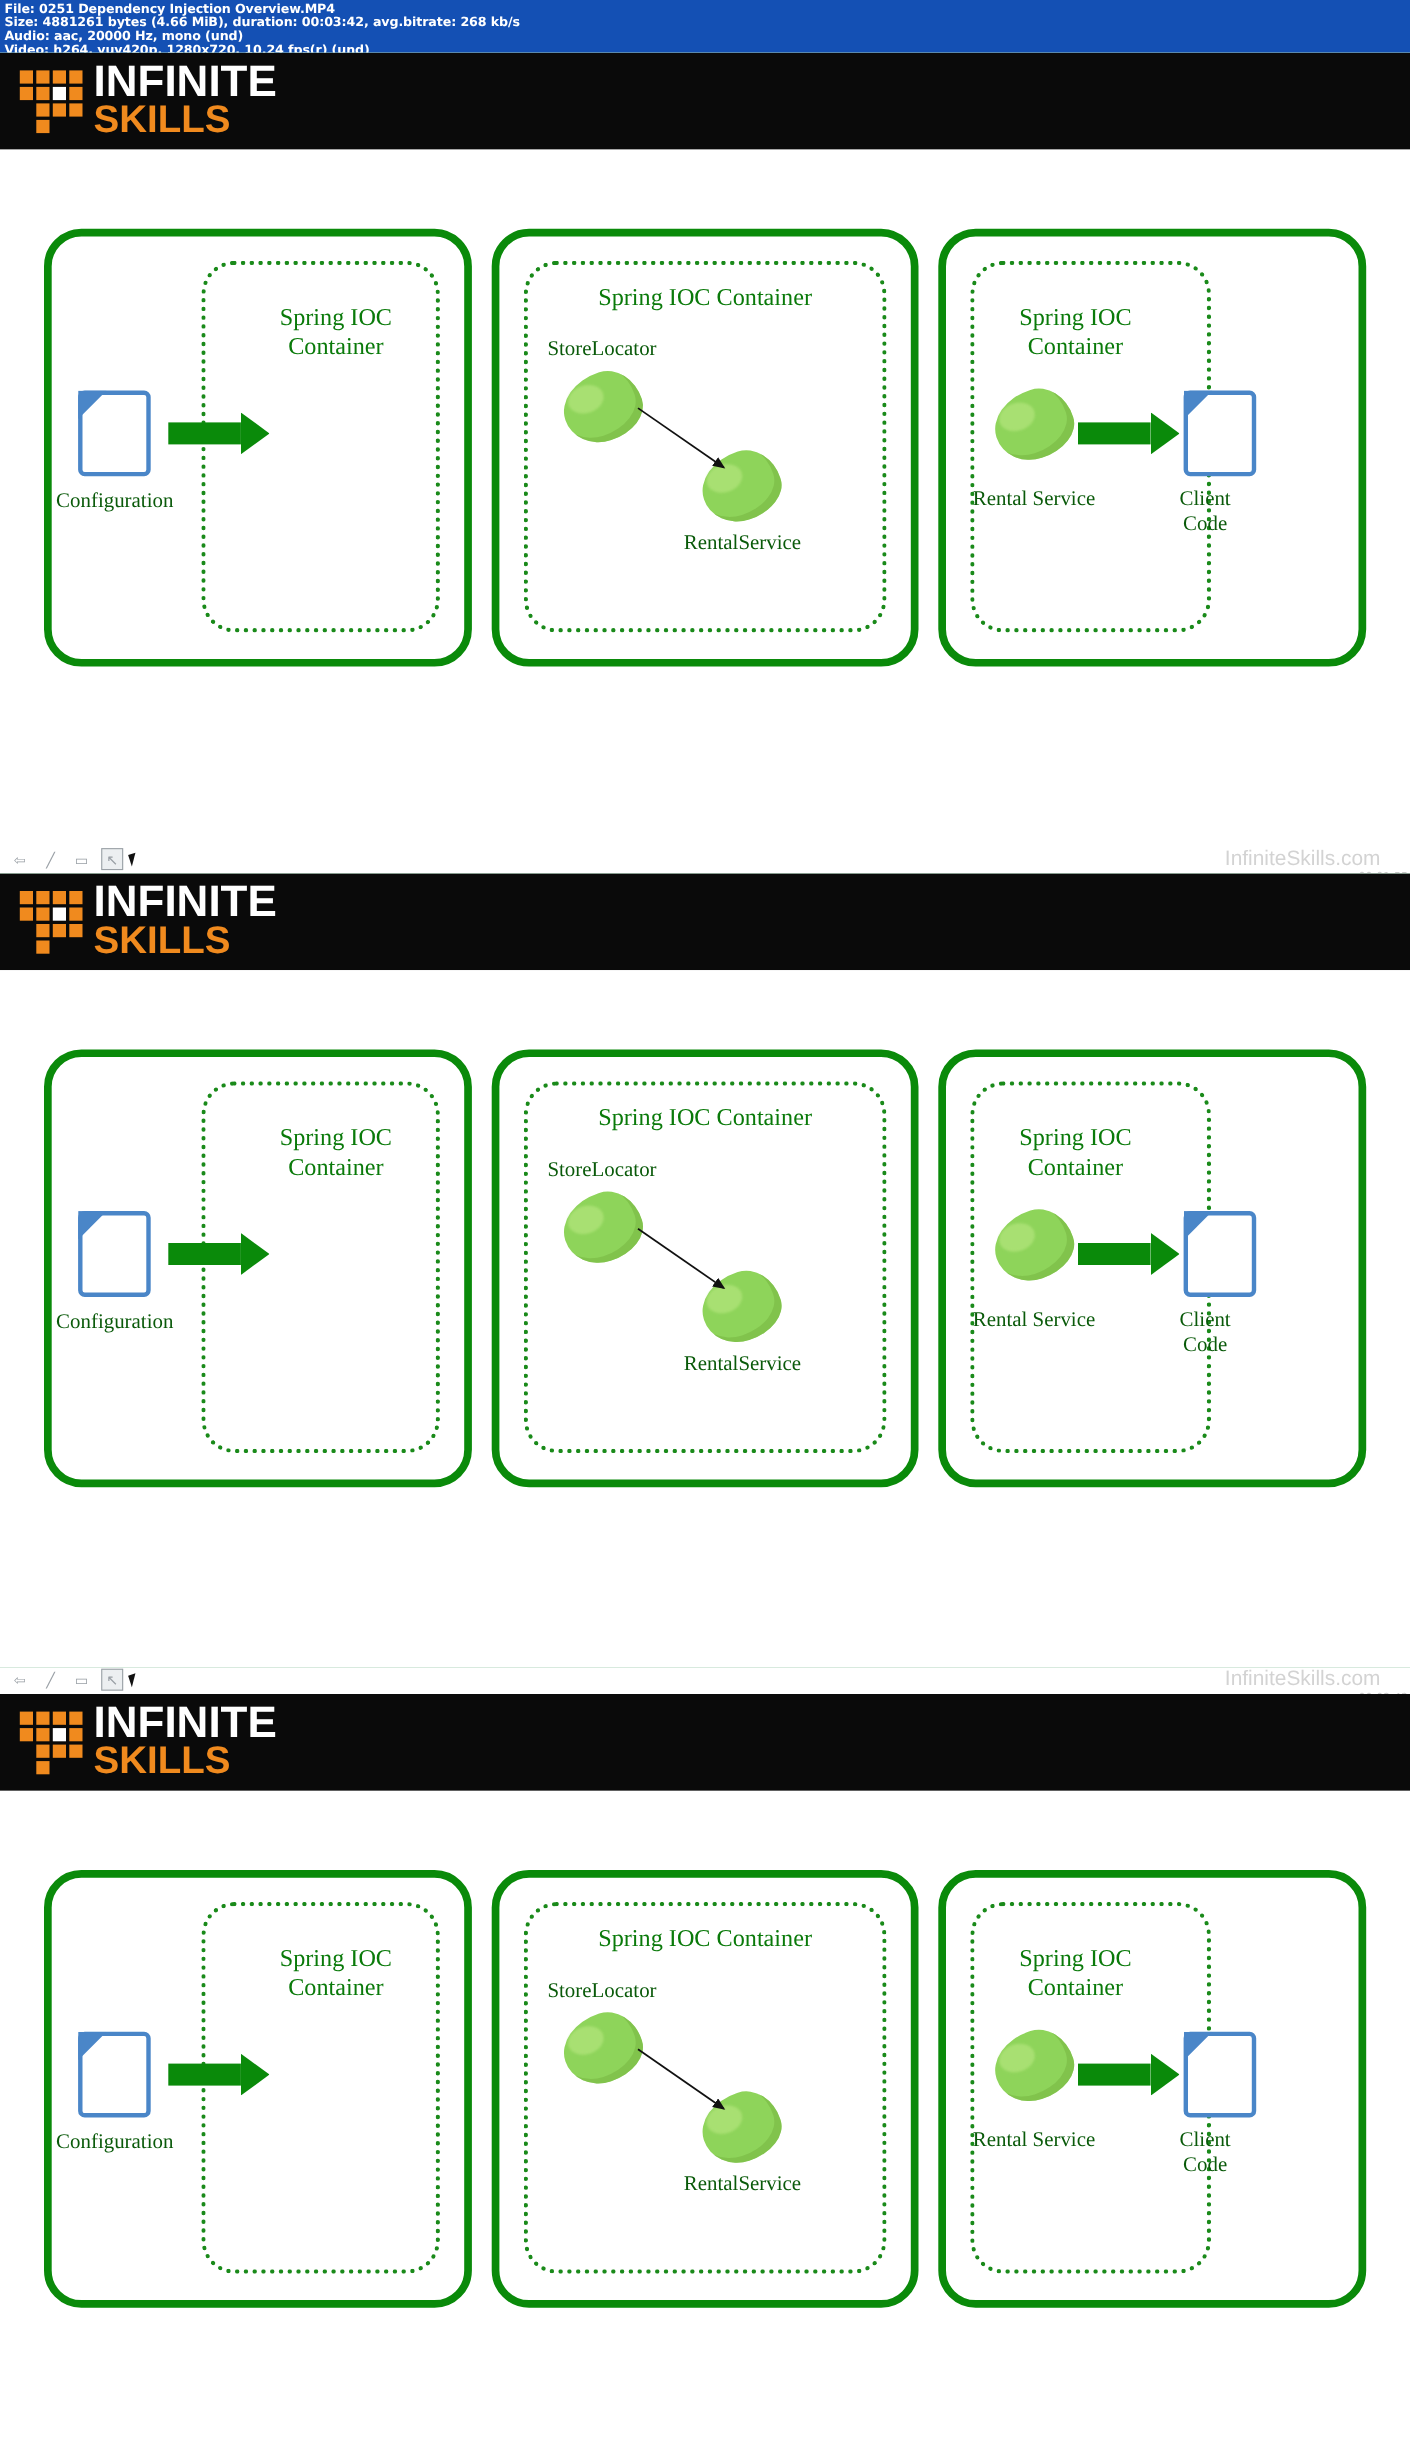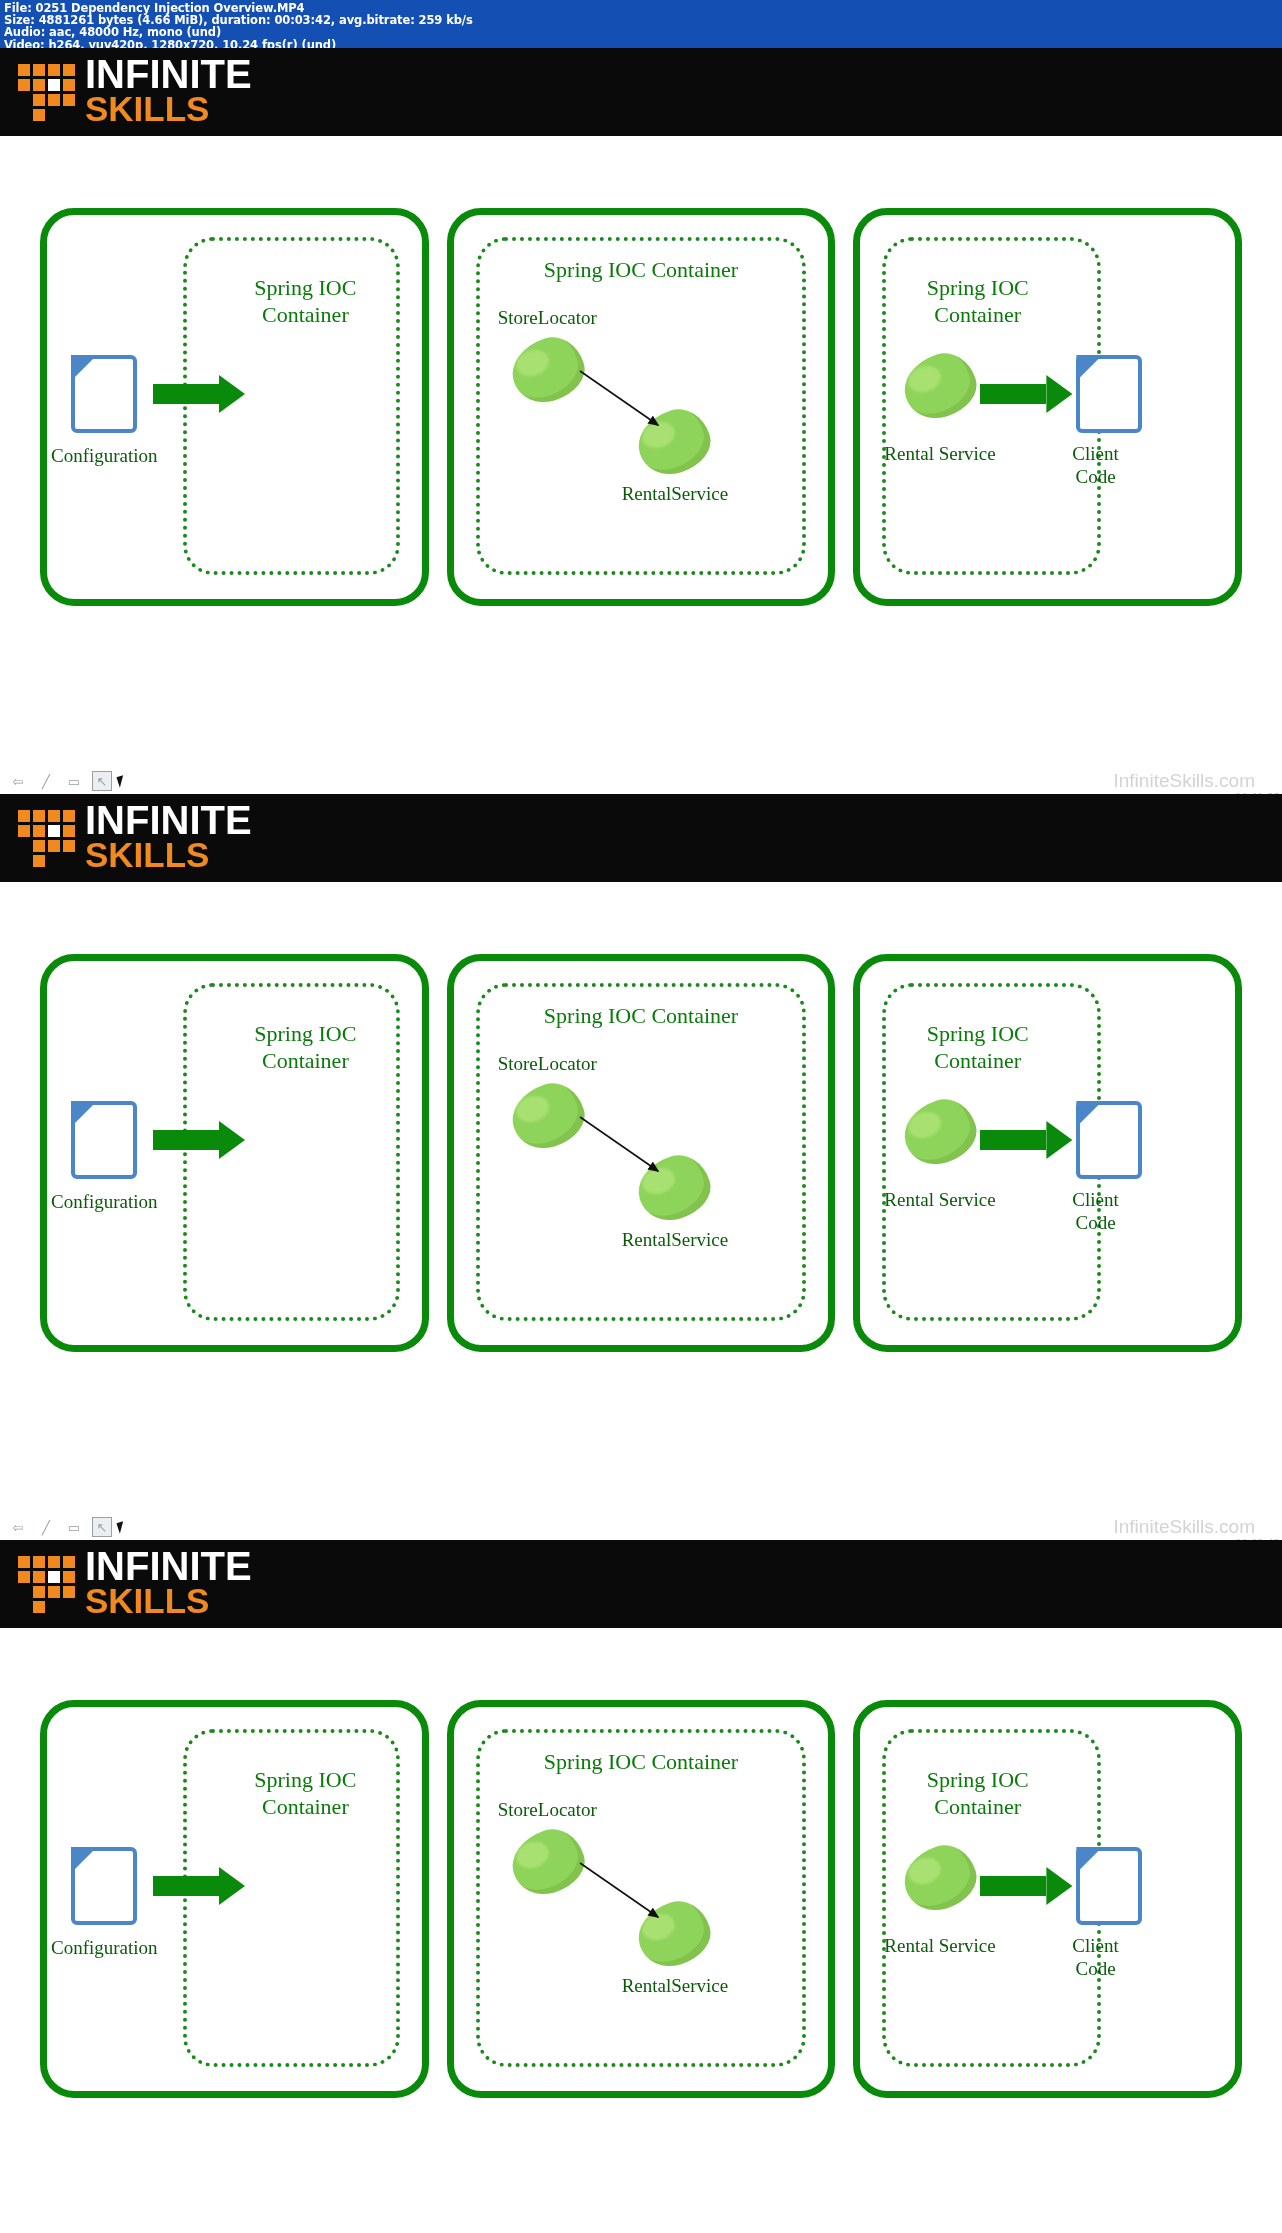--- a/index.html
+++ b/index.html
@@ -226,22 +226,22 @@
     font-size: 10px;
     color: #c9c9c9;
     letter-spacing: 0px;
   }
 </style>
 </head>
 <body>
 
 <div class="meta-header">
   <div class="meta-line">File: 0251 Dependency Injection Overview.MP4</div>
-  <div class="meta-line">Size: 4881261 bytes (4.66 MiB), duration: 00:03:42, avg.bitrate: 259 kb/s</div>
-  <div class="meta-line">Audio: aac, 48000 Hz, mono (und)</div>
+  <div class="meta-line">Size: 4881261 bytes (4.66 MiB), duration: 00:03:42, avg.bitrate: 268 kb/s</div>
+  <div class="meta-line">Audio: aac, 20000 Hz, mono (und)</div>
   <div class="meta-line">Video: h264, yuv420p, 1280x720, 10.24 fps(r) (und)</div>
 </div>
 
 <div id="frames-host">
   <div class="frame">
     <div class="frame-inner">
 
       <div class="logo-bar">
         <div class="logo-wrap">
           <div class="logo-grid">

